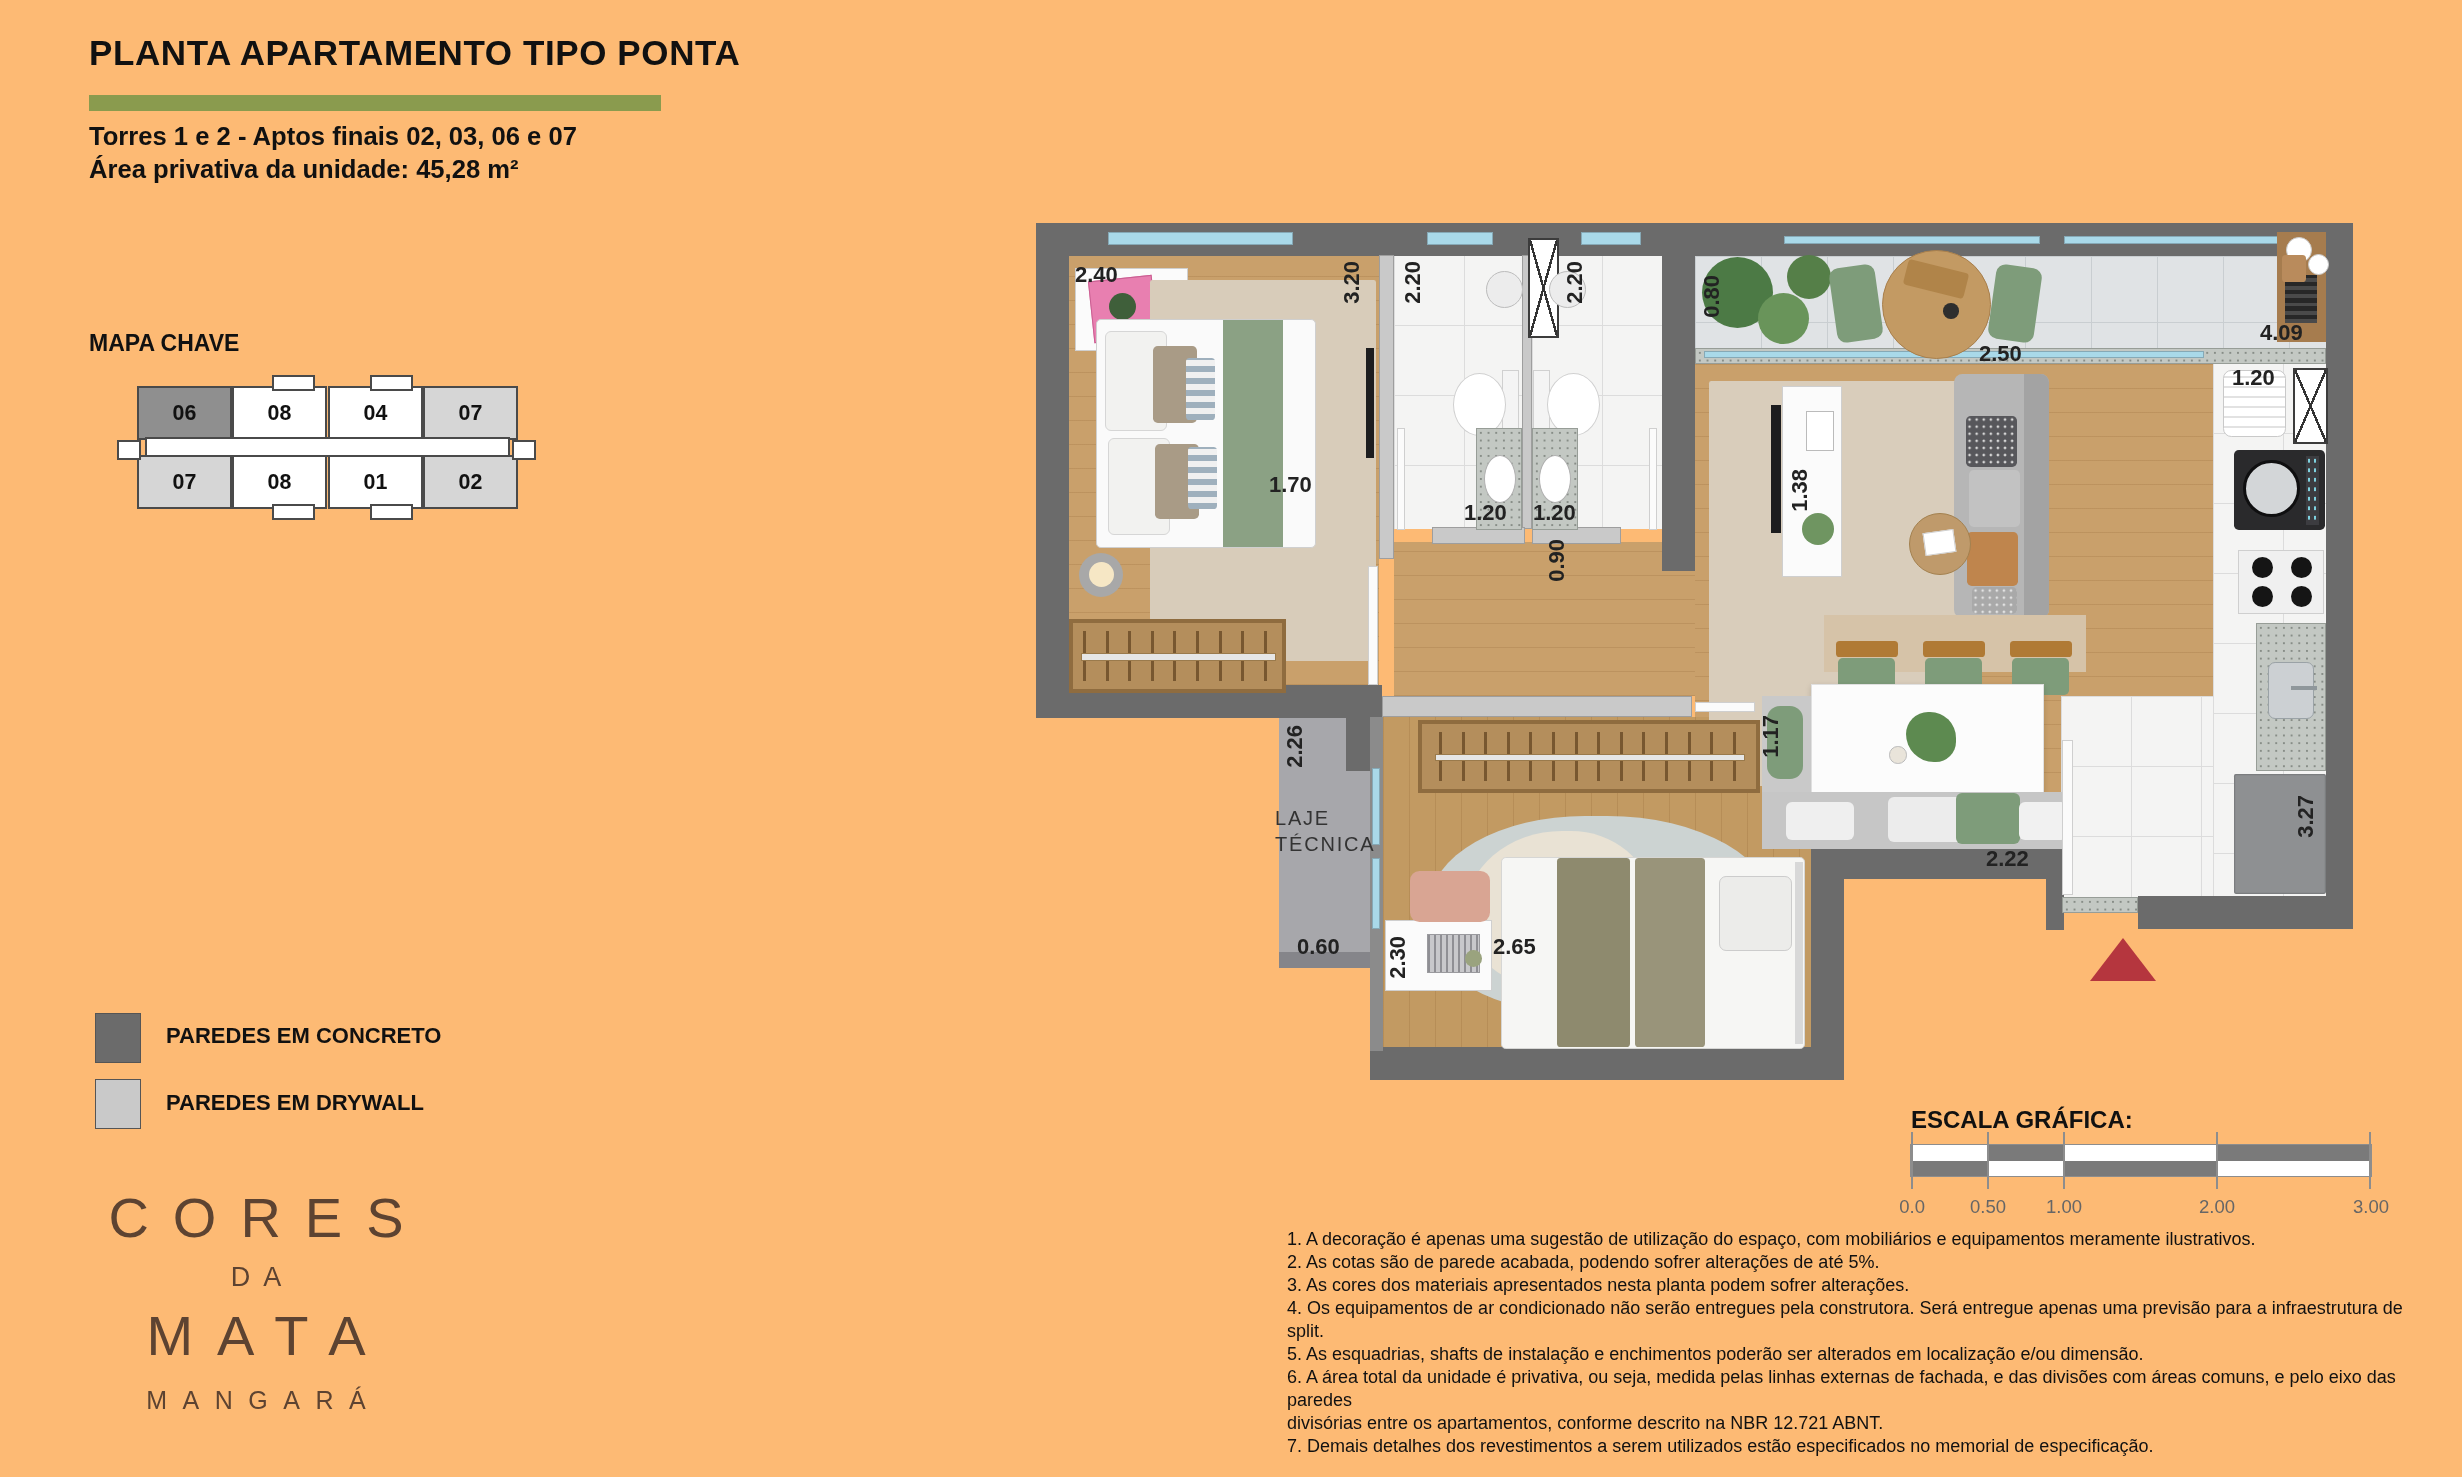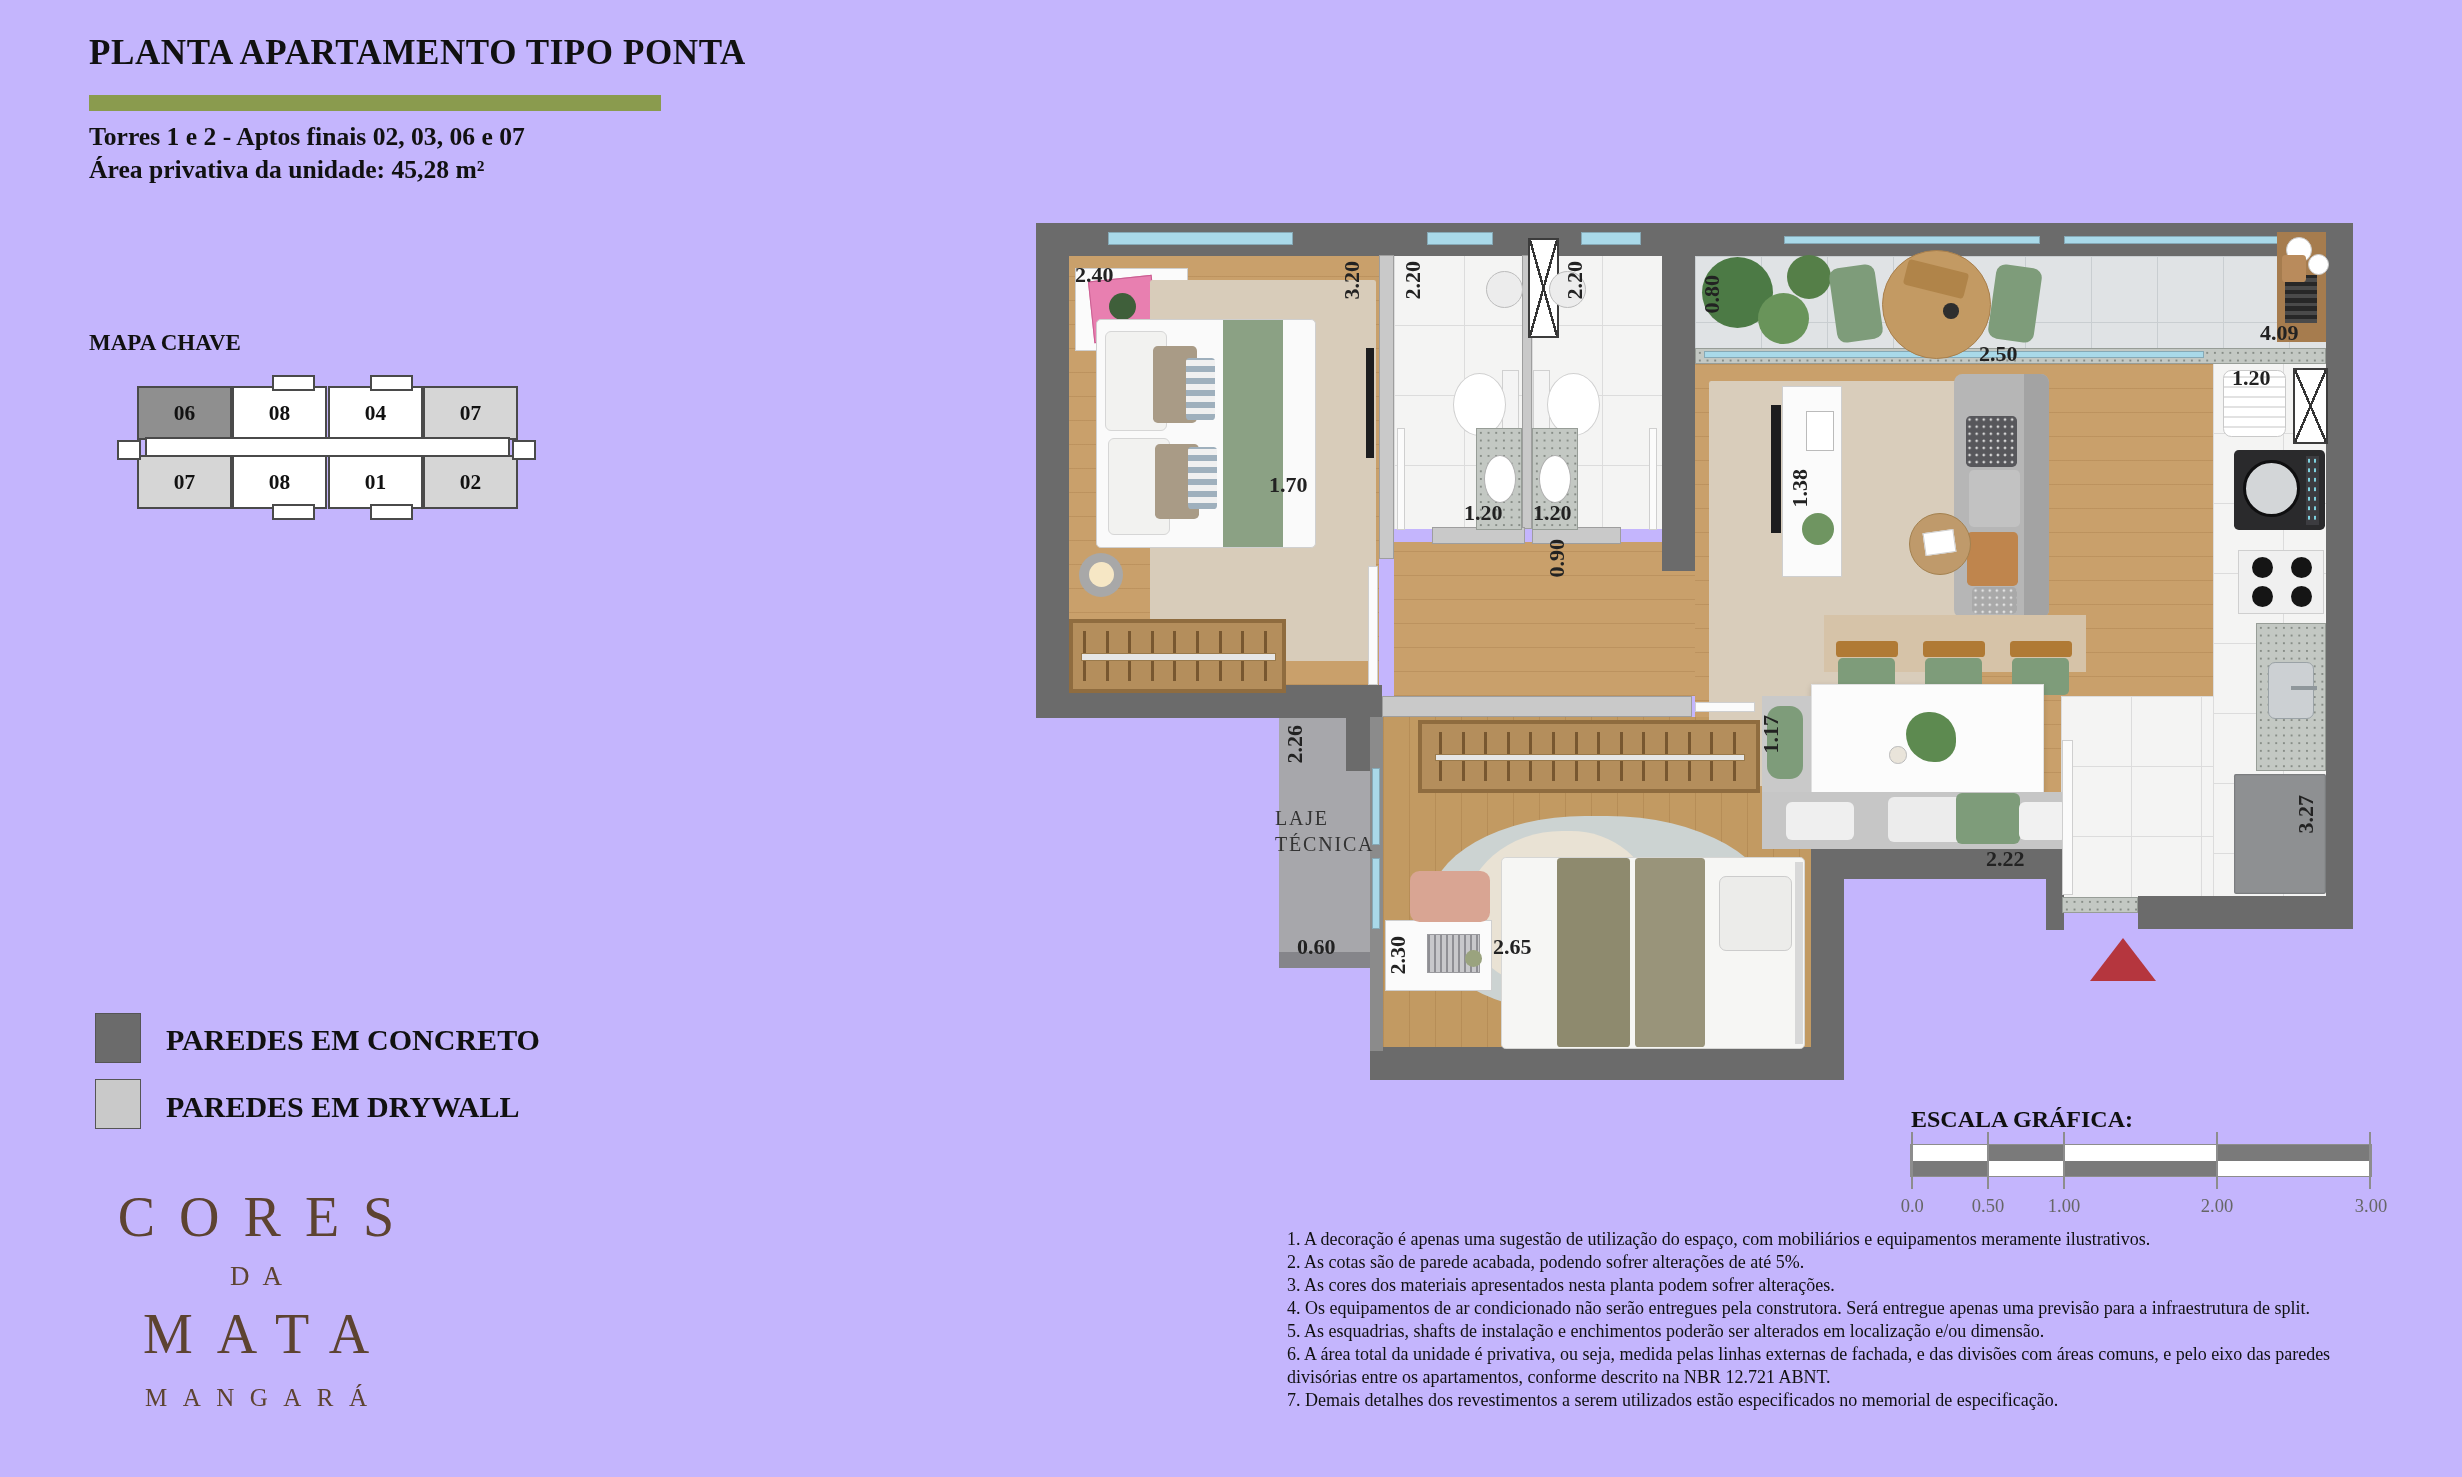--- a/index.html
+++ b/index.html
@@ -1,33 +1,33 @@
 <!DOCTYPE html>
 <html style="font-size:9.5px"><head>
 <meta charset="utf-8">
 <style>
   html,body{margin:0;padding:0;background:#fff;}
-  #canvas{position:relative;width:2462px;height:1477px;background:#c4b5fd;overflow:hidden;
-          font-family:Liberation Serif, serif;color:#111;}
+  #canvas{position:relative;width:2462px;height:1477px;background:#fdba74;overflow:hidden;
+          font-family:Liberation Sans, sans-serif;color:#111;}
   .abs{position:absolute;}
   
   .title{left:89px;top:33px;font-size:35px;font-weight:bold;letter-spacing:0.6px;white-space:nowrap;}
   .greenbar{left:89px;top:95px;width:572px;height:15.5px;background:#8a9b4e;}
   .sub{font-size:25.6px;font-weight:bold;white-space:nowrap;}
   .mapakey-title{left:89px;top:330px;font-size:23px;font-weight:bold;}
   #keymap{left:137px;top:386px;width:381px;height:131px;}
   .kcell{position:absolute;height:54px;border:2.4px solid #4a4a4a;box-sizing:border-box;
          display:flex;align-items:center;justify-content:center;font-size:21.4px;font-weight:bold;background:#fff;}
   .kc-dark{background:#8f8f8f;}
   .kc-light{background:#d6d6d6;}
   .knotch{position:absolute;background:#fff;border:2.4px solid #4a4a4a;box-sizing:border-box;}
   .kcorr{position:absolute;left:8.3px;top:51px;width:365px;height:20px;background:#fff;border:2.4px solid #4a4a4a;box-sizing:border-box;}
   
   .legsq{width:46px;height:50px;border:1.2px solid #555;box-sizing:border-box;}
-  .legtxt{font-size:30px;font-weight:bold;white-space:nowrap;}
+  .legtxt{font-size:22px;font-weight:bold;white-space:nowrap;}
   
   #logo{left:101px;top:1185px;width:310px;text-align:center;color:#5d4331;}
   .logo1{font-size:56px;letter-spacing:24px;margin-right:-24px;}
   .logo2{font-size:27px;letter-spacing:13px;margin-right:-13px;margin-top:12px;}
   .logo3{font-size:56px;letter-spacing:24px;margin-right:-24px;margin-top:9.5px;}
   .logo4{font-size:25px;letter-spacing:15.5px;margin-right:-15.5px;margin-top:18px;}
   
   .scale-title{left:1911px;top:1106px;font-size:24px;font-weight:bold;}
   #scalebar{left:1911px;top:1145px;width:460px;height:31px;outline:1.2px solid #8d8d8d;}
   .sseg{position:absolute;height:15.5px;}

